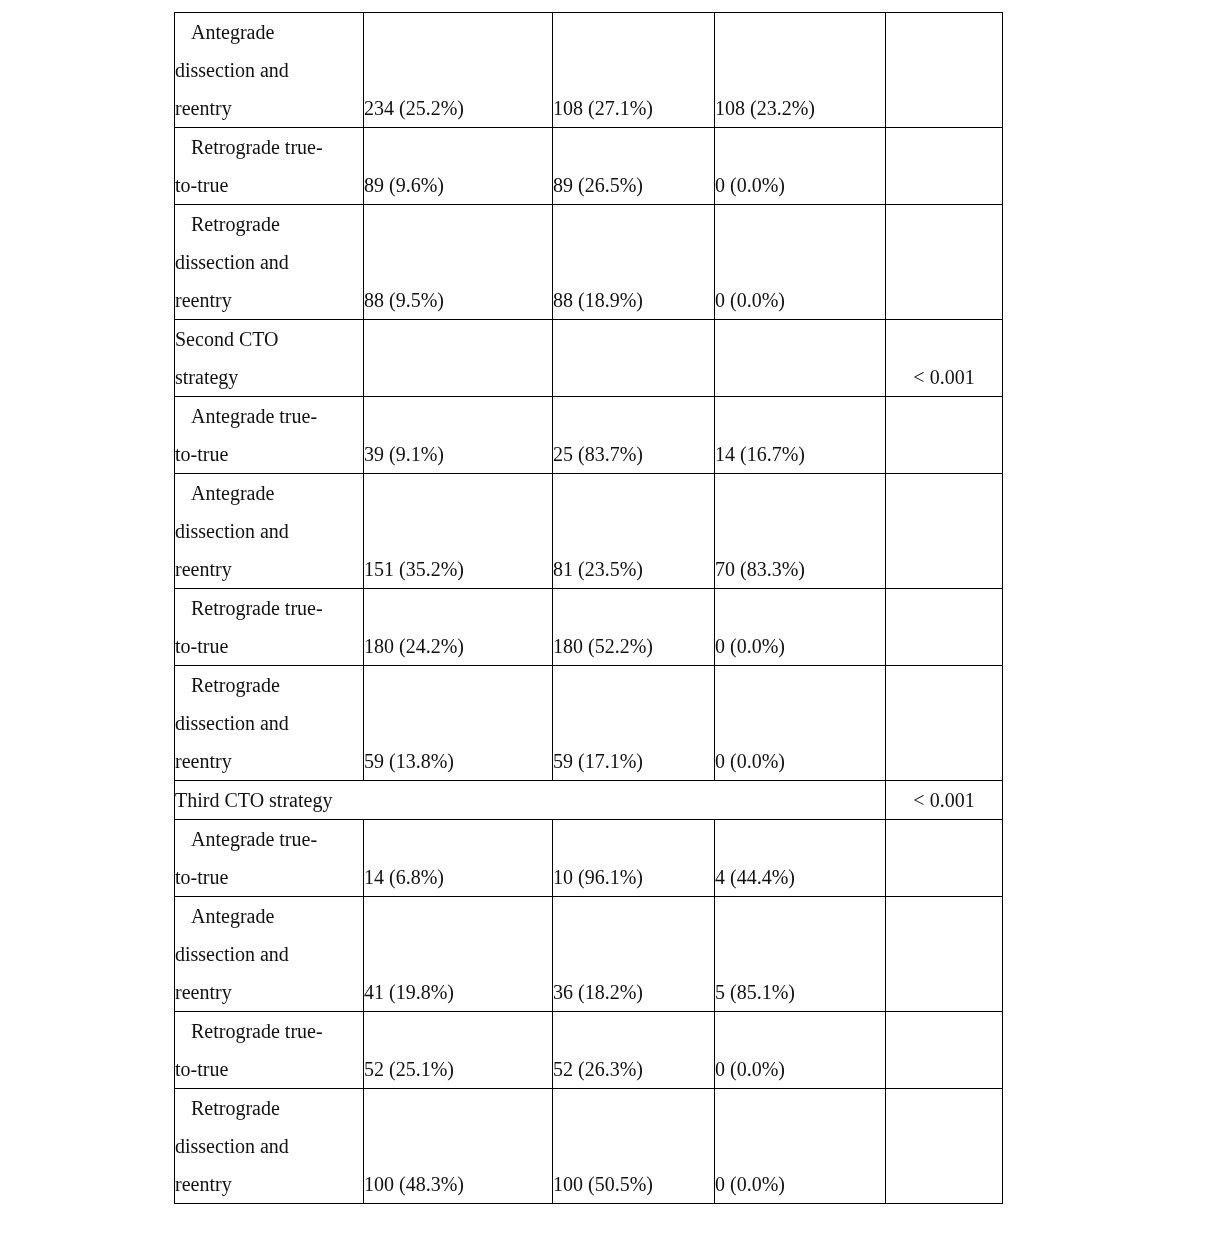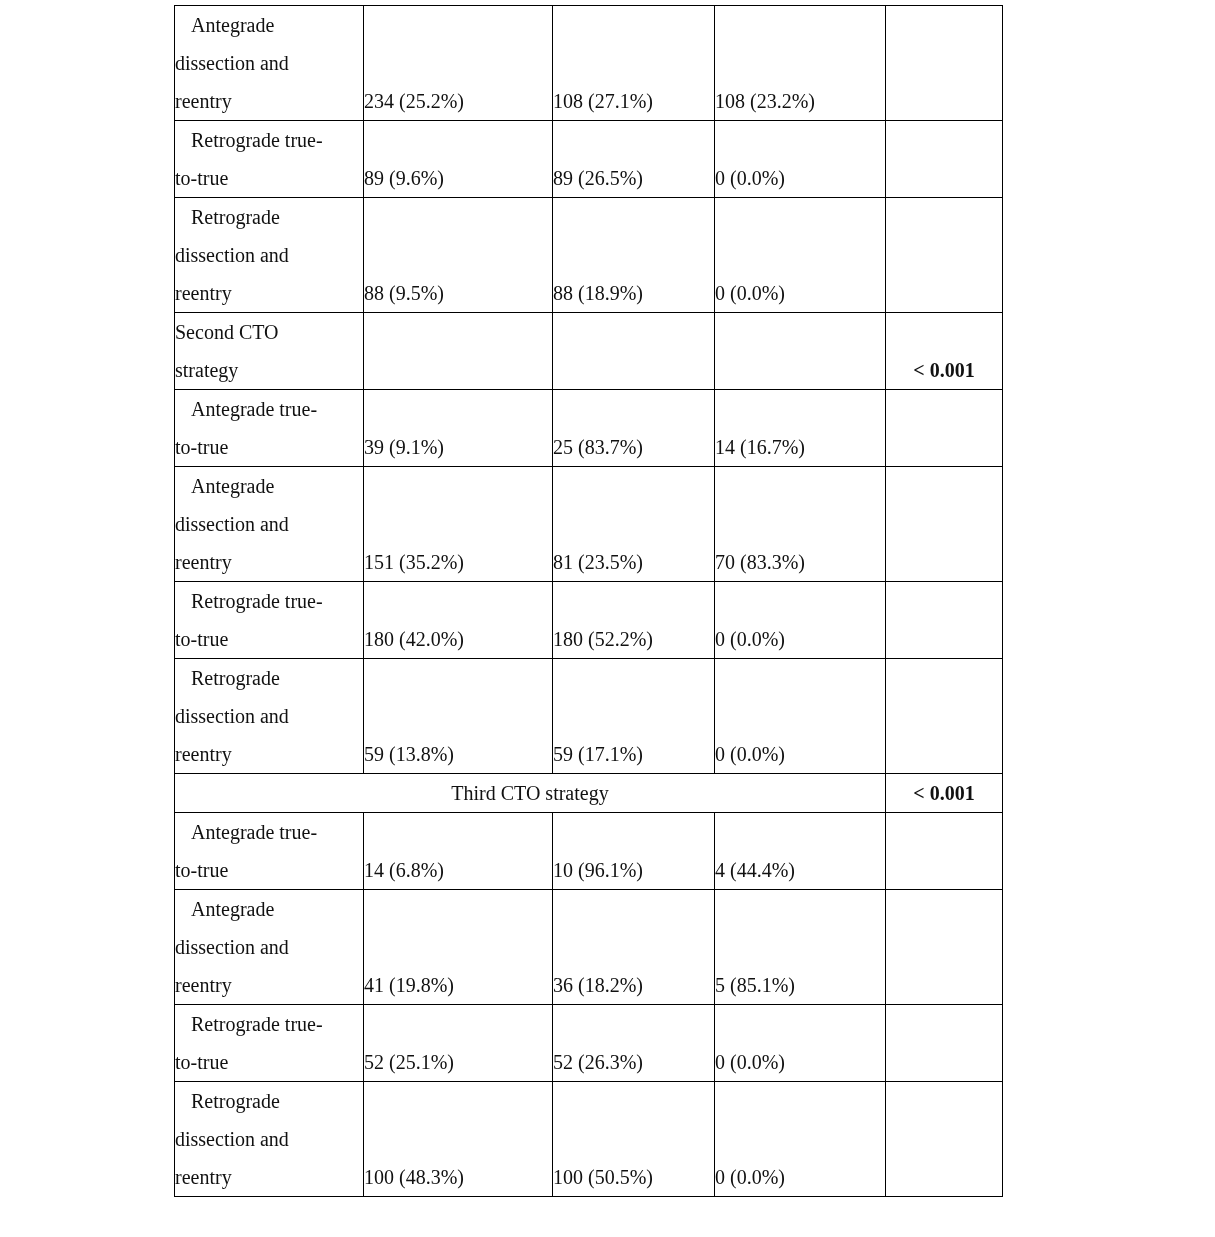--- a/index.html
+++ b/index.html
@@ -1,28 +1,28 @@
 <!DOCTYPE html>
 <html><head>
 <meta charset="utf-8">
 <style>
   html, body { margin:0; padding:0; background:#ffffff; }
   body { width:1215px; height:1237px; position:relative; overflow:hidden;
          font-family:"Liberation Serif", "DejaVu Serif", serif; color:#111; }
-  table.t { position:absolute; left:174px; top:5px; border-collapse:collapse;
+  table.t { position:absolute; left:174px; top:12px; border-collapse:collapse;
             table-layout:fixed; font-size:20px; }
   table.t td { border:1px solid #000; padding:0; vertical-align:bottom;
                line-height:38px; }
   col.c0 { width:189px; } col.c1 { width:189px; } col.c2 { width:162px; }
   col.c3 { width:171px; } col.c4 { width:117px; }
   td.lab { padding-left:11px; padding-right:4px; text-align:left; }
   td.lab .ind { display:inline-block; width:16px; }
   td.num { padding-bottom:0; }
-  td.p { text-align:center;font-weight:bold; }
-  tr.h3 td { height:114px; } tr.h2 td { height:76px; } tr.h1 td { height:38px;text-align:center; }
+  td.p { text-align:center; }
+  tr.h3 td { height:114px; } tr.h2 td { height:76px; } tr.h1 td { height:38px; }
 </style>
 </head>
 <body>
 
 <table class="t">
   <colgroup>
       <col class="c0">
       <col class="c1">
       <col class="c2">
       <col class="c3">
@@ -90,21 +90,21 @@
         <td class="num">151 (35.2%)</td>
         <td class="num">81 (23.5%)</td>
         <td class="num">70 (83.3%)</td>
         <td class="p"></td>
       </tr>
       <tr class="h2">
         <td class="lab">
           <div><span class="ind"></span><span>Retrograde true-</span></div>
           <div><span>to-true</span></div>
         </td>
-        <td class="num">180 (42.0%)</td>
+        <td class="num">180 (24.2%)</td>
         <td class="num">180 (52.2%)</td>
         <td class="num">0 (0.0%)</td>
         <td class="p"></td>
       </tr>
       <tr class="h3">
         <td class="lab">
           <div><span class="ind"></span><span>Retrograde</span></div>
           <div><span>dissection and</span></div>
           <div><span>reentry</span></div>
         </td>

